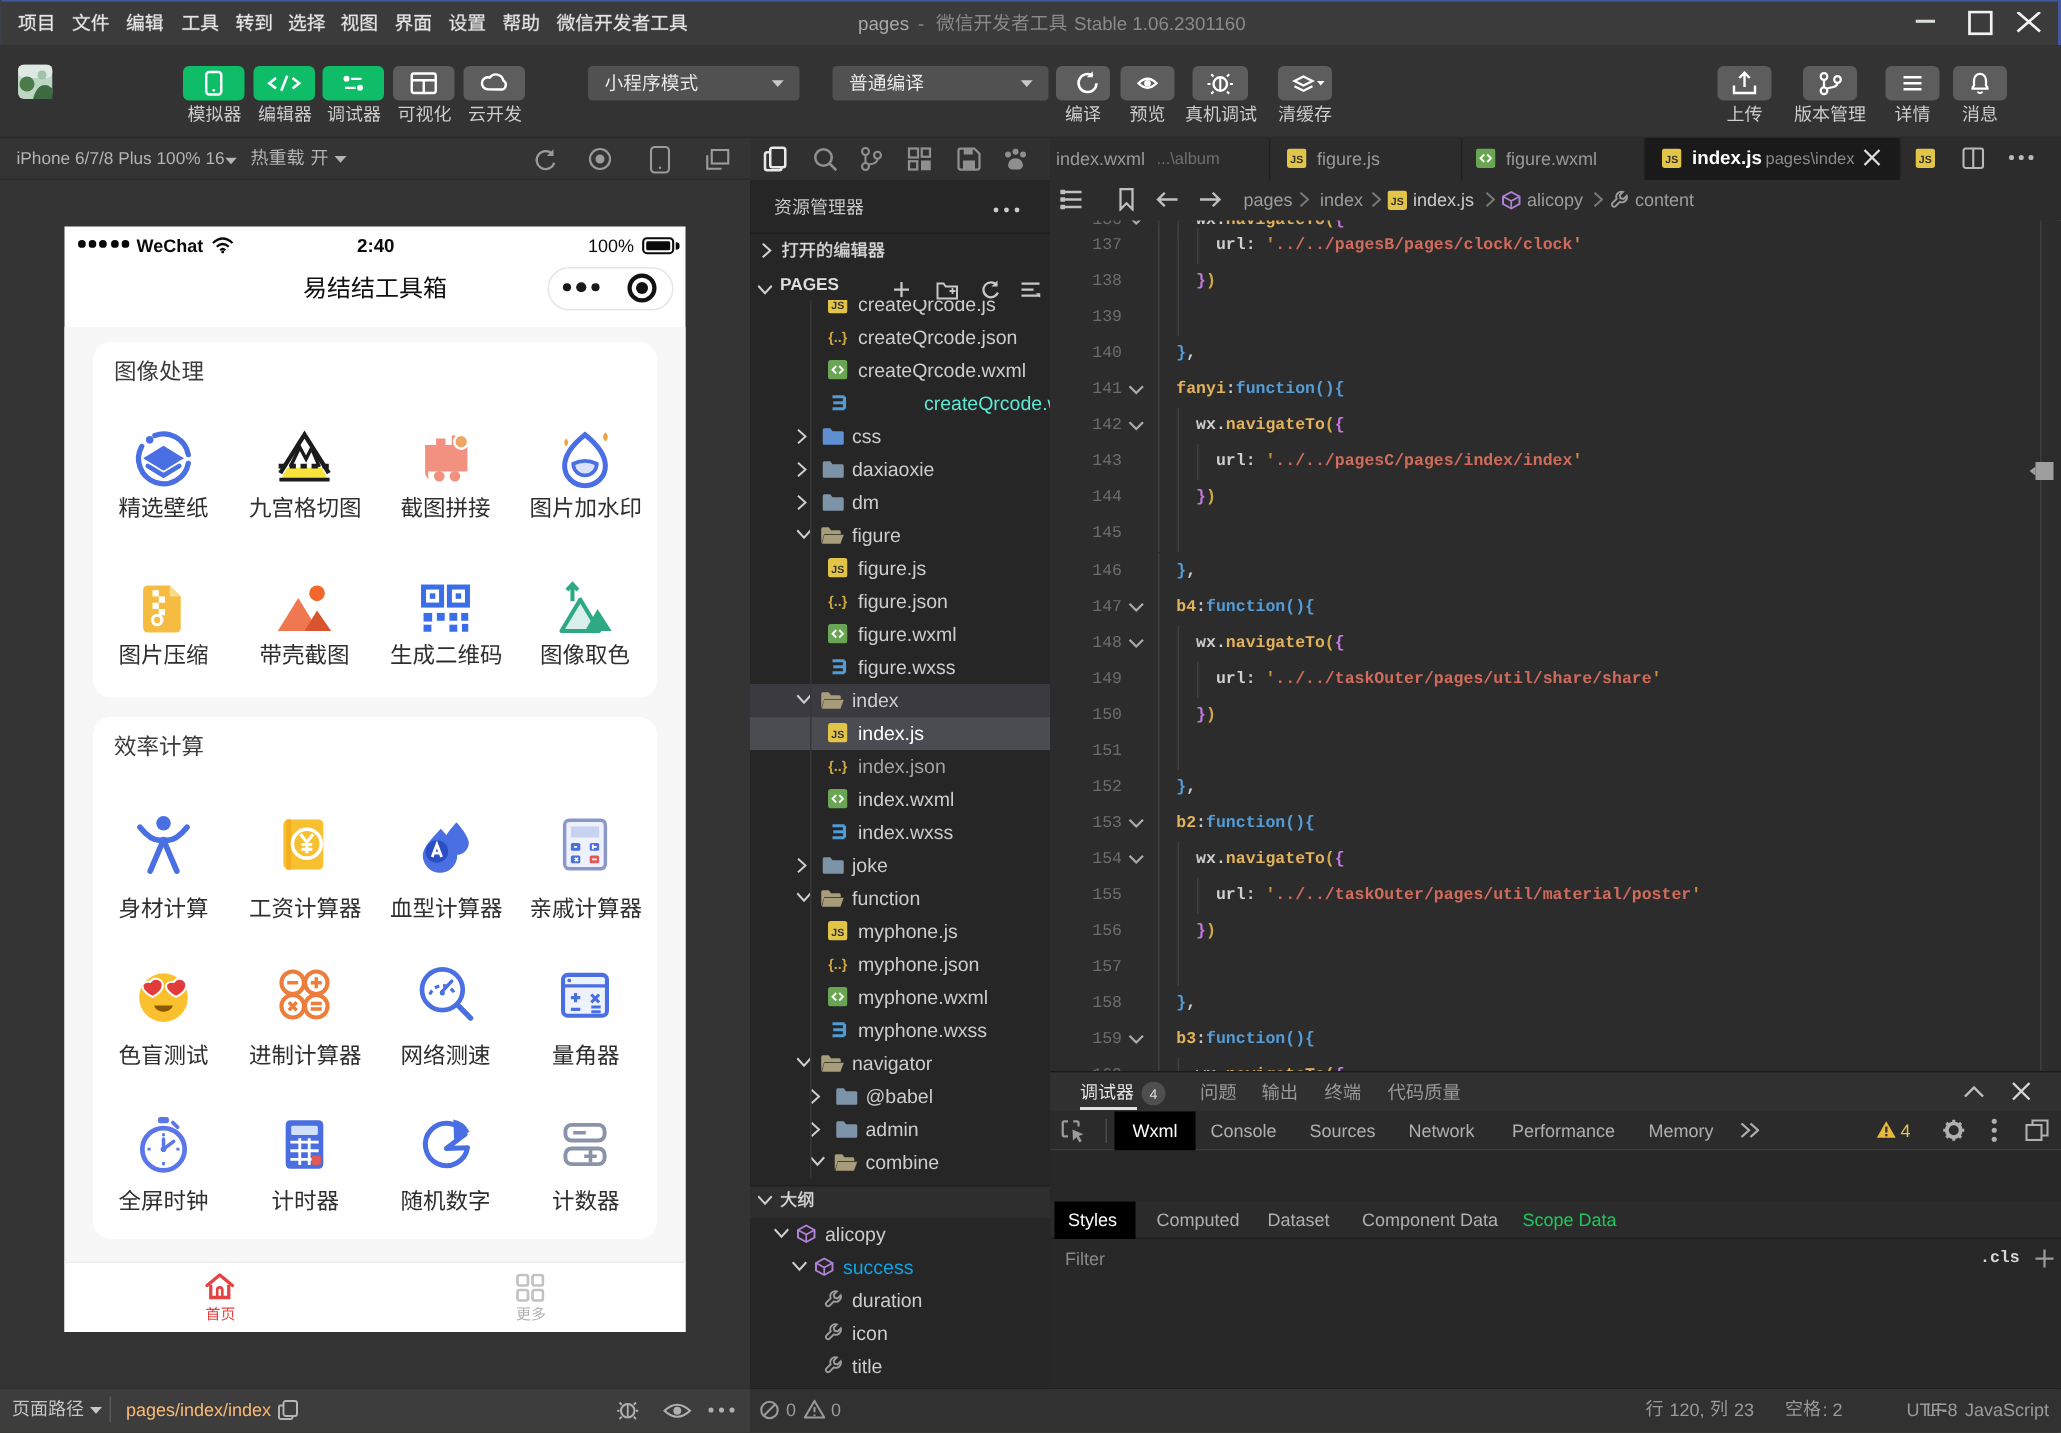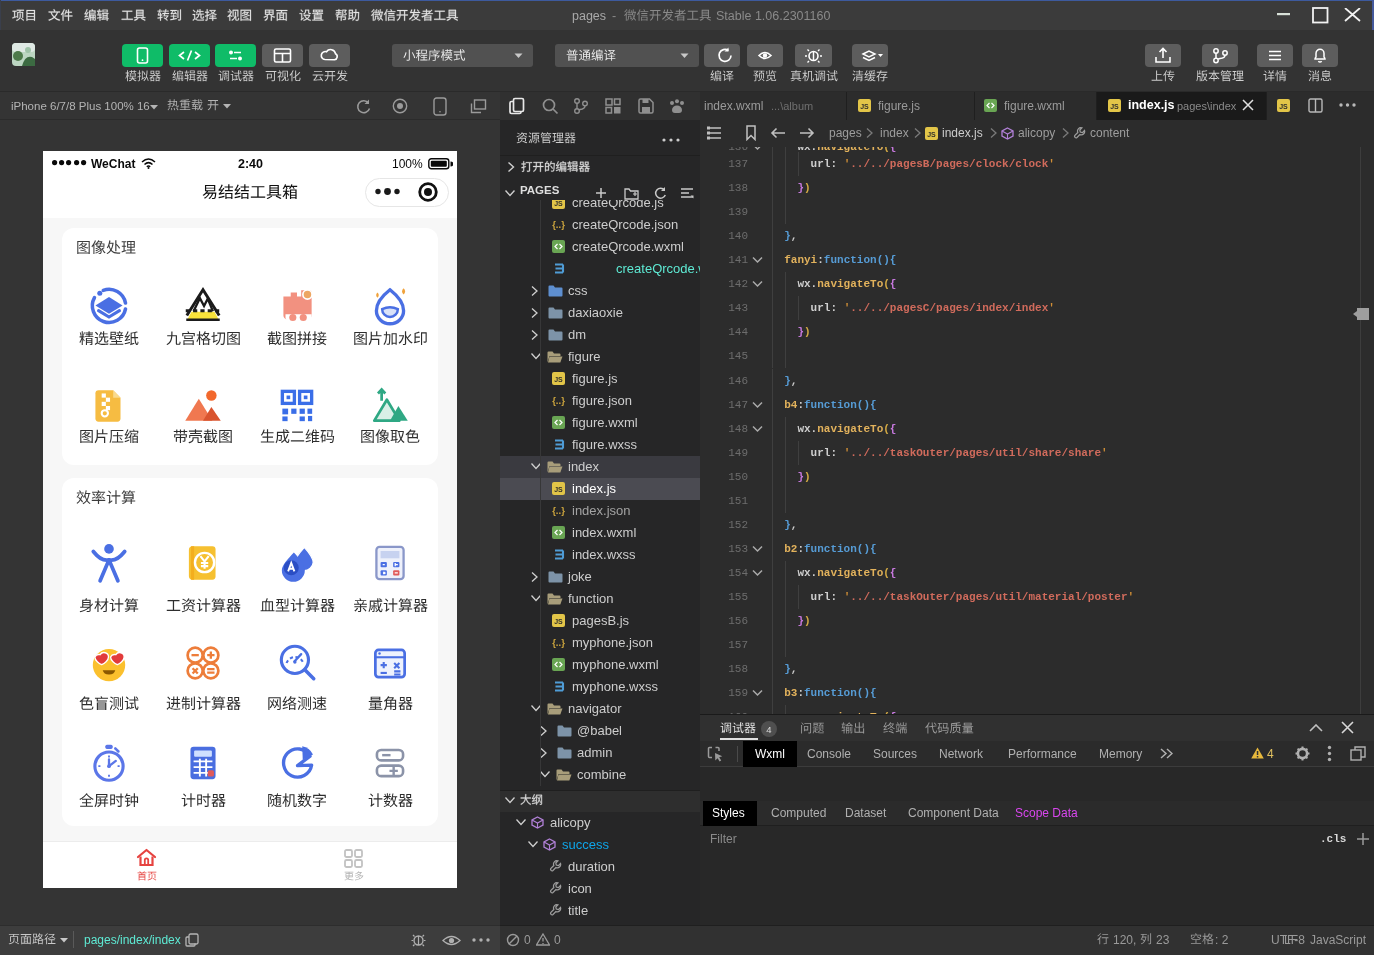--- a/index.html
+++ b/index.html
@@ -892,21 +892,21 @@
         <use href="#c9875" transform="translate(0.0,10.32) scale(12)"></use>
         <use href="#c9762" transform="translate(12.0,10.32) scale(12)"></use>
         <use href="#c8def" transform="translate(24.0,10.32) scale(12)"></use>
         <use href="#c5f84" transform="translate(36.0,10.32) scale(12)"></use>
       </g>
     </svg>
     <svg style="position:absolute;left:60px;top:938px;" width="8" height="5" viewBox="0 0 8 5">
       <path d="M0,0 L4,4.5 L8,0" fill="#c8c8c8"></path>
     </svg>
     <div style="position:absolute;left:73px;top:931px;width:1px;height:17px;background:#5a5a5a;"></div>
-    <div style="position:absolute;left:84px;top:933px;font:normal 12px 'Liberation Sans',sans-serif;color:#5eead4;letter-spacing:normal;white-space:pre;text-align:center;">pages/index/index</div>
+    <div style="position:absolute;left:84px;top:933px;font:normal 12px 'Liberation Sans',sans-serif;color:#fdba74;letter-spacing:normal;white-space:pre;text-align:center;">pages/index/index</div>
     <svg style="position:absolute;left:185px;top:933px;" width="14" height="14" viewBox="0 0 14 14">
       <rect x="4" y="1" width="9" height="10" rx="1.5" fill="none" stroke="#b5b5b5" stroke-width="1.3"></rect>
       <path d="M4,4 H2 a1,1 0 0 0 -1,1 v7 a1,1 0 0 0 1,1 h7 a1,1 0 0 0 1,-1 v-1.5" fill="none" stroke="#b5b5b5" stroke-width="1.3"></path>
     </svg>
     <svg style="position:absolute;left:410px;top:932px;" width="17" height="16" viewBox="0 0 17 16">
       <circle cx="8.5" cy="8.5" r="4.5" fill="none" stroke="#b0b0b0" stroke-width="1.4"></circle>
       <path d="M8.5,4 V13 M3,8.5 H1.5 M15.5,8.5 H14 M4.5,4.5 L3,3 M12.5,4.5 L14,3 M4.5,12.5 L3,14 M12.5,12.5 L14,14" stroke="#b0b0b0" stroke-width="1.2"></path>
     </svg>
     <svg style="position:absolute;left:442px;top:934px;" width="19" height="13" viewBox="0 0 19 13">
       <path d="M1,6.5 Q9.5,-1.5 18,6.5 Q9.5,14.5 1,6.5 Z" fill="none" stroke="#b0b0b0" stroke-width="1.4"></path>
@@ -1083,21 +1083,21 @@
     </svg>
     <svg style="position:absolute;left:547px;top:593px;" width="16" height="12" viewBox="0 0 16 12">
       <path d="M0.5,1.5 a1,1 0 0 1 1,-1 h4 l1.5,2 h5.5 a1,1 0 0 1 1,1 v1.5 h-11 l-2,6.5 Z" fill="#a89d7a"></path>
       <path d="M2.5,5.5 h13 l-2.2,6 h-12.3 Z" fill="#a89d7a"></path>
     </svg>
     <div style="position:absolute;left:568px;top:591px;font:normal 13px 'Liberation Sans',sans-serif;color:#cdcdcd;letter-spacing:normal;white-space:pre;">function</div>
     <svg style="position:absolute;left:552px;top:614px;" width="13" height="13" viewBox="0 0 13 13">
       <rect width="13" height="13" rx="2" fill="#e2c548"></rect>
       <text x="6.5" y="9.8" font-family="Liberation Sans" font-size="7" font-weight="bold" fill="#32312b" text-anchor="middle">JS</text>
     </svg>
-    <div style="position:absolute;left:572px;top:613px;font:normal 13px 'Liberation Sans',sans-serif;color:#cdcdcd;letter-spacing:normal;white-space:pre;">pagesB.js</div>
+    <div style="position:absolute;left:572px;top:613px;font:normal 13px 'Liberation Sans',sans-serif;color:#cdcdcd;letter-spacing:normal;white-space:pre;">myphone.js</div>
     <svg style="position:absolute;left:552px;top:636px;" width="13" height="13" viewBox="0 0 13 13">
       <text x="6.5" y="10" font-family="Liberation Sans" font-size="9.5" font-weight="bold" fill="#cfa73e" text-anchor="middle">{..}</text>
     </svg>
     <div style="position:absolute;left:572px;top:635px;font:normal 13px 'Liberation Sans',sans-serif;color:#cdcdcd;letter-spacing:normal;white-space:pre;">myphone.json</div>
     <svg style="position:absolute;left:552px;top:658px;" width="13" height="13" viewBox="0 0 13 13">
       <rect width="13" height="13" rx="2" fill="#69a553"></rect>
       <path d="M5.5,4 L3,6.5 L5.5,9 M7.5,4 L10,6.5 L7.5,9" fill="none" stroke="#fff" stroke-width="1.2"></path>
     </svg>
     <div style="position:absolute;left:572px;top:657px;font:normal 13px 'Liberation Sans',sans-serif;color:#cdcdcd;letter-spacing:normal;white-space:pre;">myphone.wxml</div>
     <svg style="position:absolute;left:552px;top:680px;" width="13" height="13" viewBox="0 0 13 13">
@@ -1465,21 +1465,21 @@
       <rect x="1" y="4" width="10" height="10" fill="none" stroke="#b0b0b0" stroke-width="1.4"></rect>
       <path d="M5,4 V1 H15 V11 H11" fill="none" stroke="#b0b0b0" stroke-width="1.4"></path>
     </svg>
     <div style="position:absolute;left:700px;top:767px;width:674px;height:34px;background:#282828;"></div>
     <div style="position:absolute;left:700px;top:801px;width:674px;height:25px;background:#2b2b2b;border-bottom:1px solid #1f1f1f"></div>
     <div style="position:absolute;left:703px;top:801px;width:54px;height:25px;background:#000000"></div>
     <div style="position:absolute;left:712px;top:806px;font:normal 12px 'Liberation Sans',sans-serif;color:#ffffff;letter-spacing:normal;white-space:pre;">Styles</div>
     <div style="position:absolute;left:771px;top:806px;font:normal 12px 'Liberation Sans',sans-serif;color:#b0b0b0;letter-spacing:normal;white-space:pre;">Computed</div>
     <div style="position:absolute;left:845px;top:806px;font:normal 12px 'Liberation Sans',sans-serif;color:#b0b0b0;letter-spacing:normal;white-space:pre;">Dataset</div>
     <div style="position:absolute;left:908px;top:806px;font:normal 12px 'Liberation Sans',sans-serif;color:#b0b0b0;letter-spacing:normal;white-space:pre;">Component Data</div>
-    <div style="position:absolute;left:1015px;top:806px;font:normal 12px 'Liberation Sans',sans-serif;color:#d946ef;letter-spacing:normal;white-space:pre;">Scope Data</div>
+    <div style="position:absolute;left:1015px;top:806px;font:normal 12px 'Liberation Sans',sans-serif;color:#22c55e;letter-spacing:normal;white-space:pre;">Scope Data</div>
     <div style="position:absolute;left:710px;top:832px;font:normal 12px 'Liberation Sans',sans-serif;color:#8a8a8a;letter-spacing:normal;white-space:pre;">Filter</div>
     <div style="position:absolute;left:1320px;top:833px;font:bold 11px 'Liberation Mono',monospace;color:#d8d8d8;letter-spacing:normal;white-space:pre;">.cls</div>
     <svg style="position:absolute;left:1356px;top:832px;" width="14" height="14" viewBox="0 0 14 14">
       <path d="M7,1 V13 M1,7 H13" stroke="#9a9a9a" stroke-width="1.5"></path>
     </svg>
     <div style="position:absolute;left:500px;top:925px;width:874px;height:30px;background:#313131;border-top:1px solid #1f1f1f"></div>
     <svg style="position:absolute;left:506px;top:933px;" width="14" height="14" viewBox="0 0 14 14">
       <circle cx="7" cy="7" r="5.5" fill="none" stroke="#9a9a9a" stroke-width="1.4"></circle>
       <path d="M3,11 L11,3" stroke="#9a9a9a" stroke-width="1.4"></path>
     </svg>

